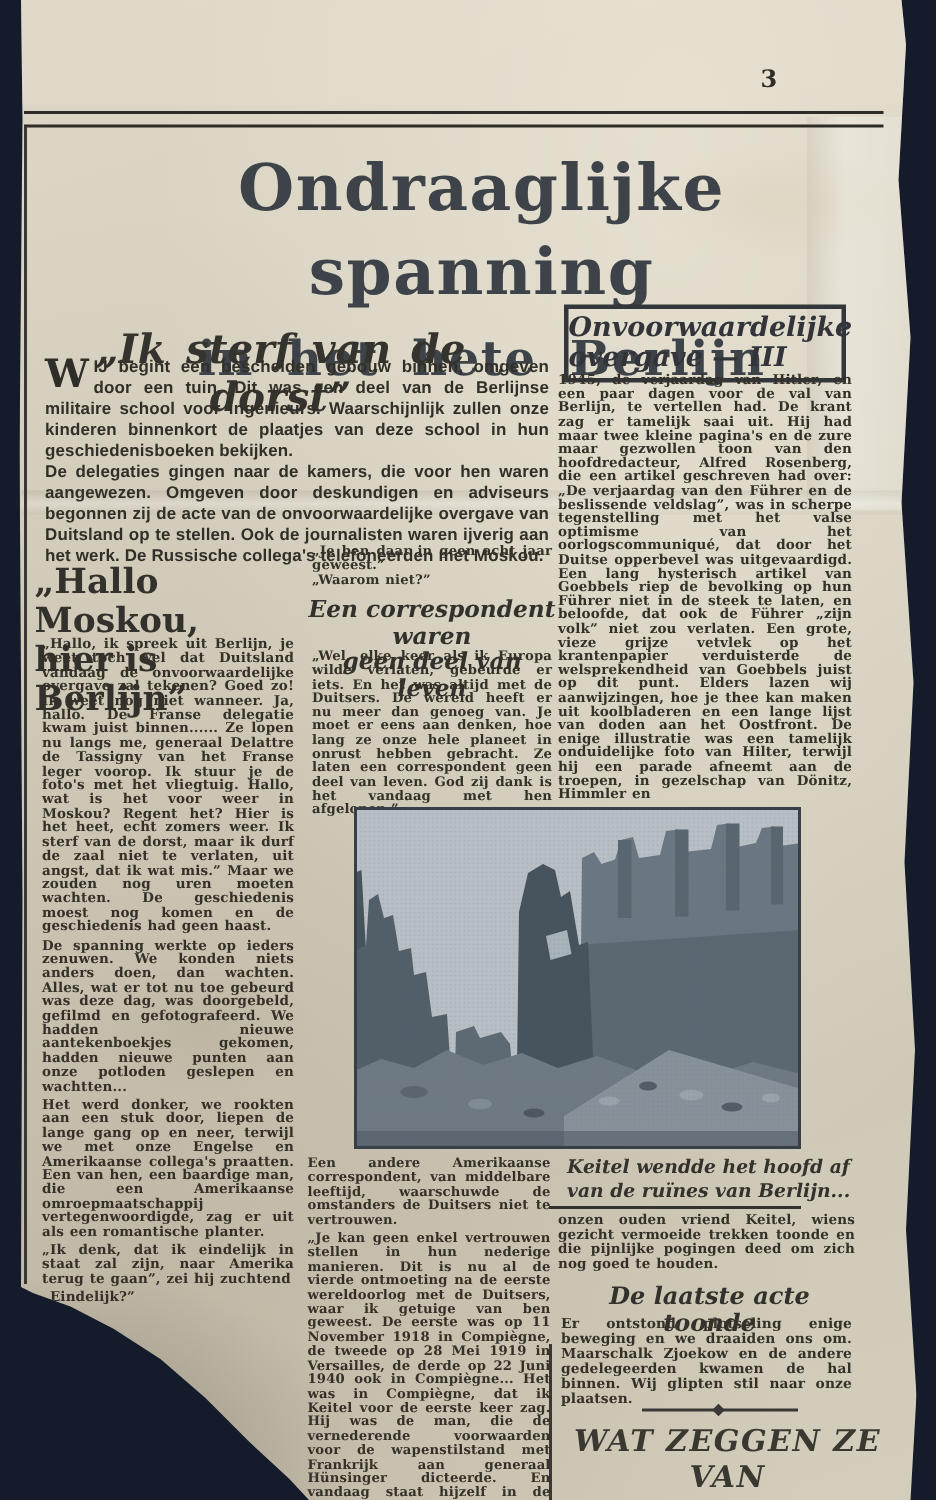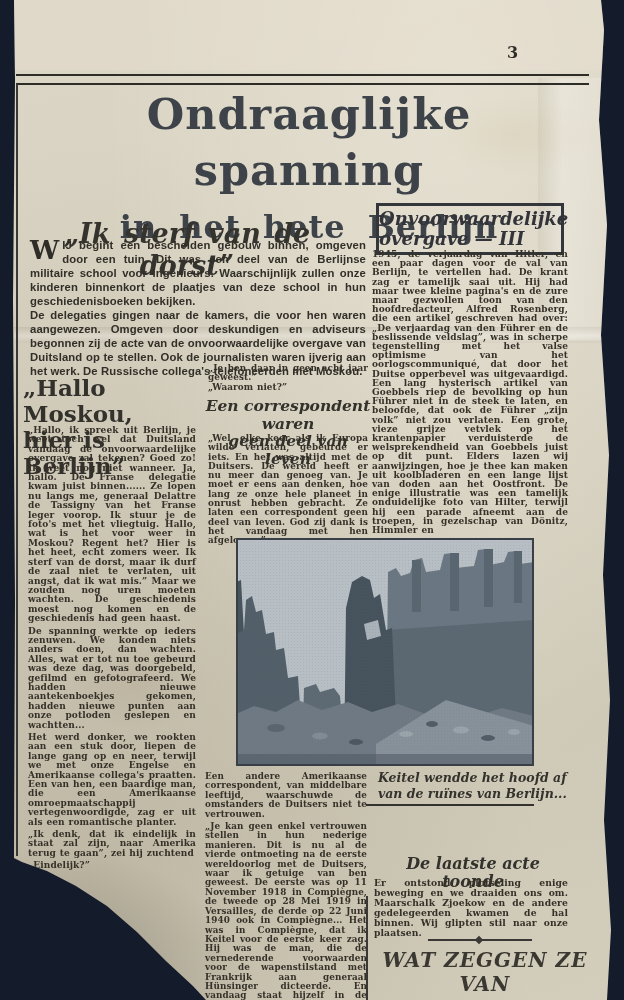--- a/index.html
+++ b/index.html
@@ -32,21 +32,21 @@
   .stain2{left:60px;top:640px;width:150px;height:90px;border-radius:50%;
     background:radial-gradient(ellipse,rgba(120,100,66,0.10),transparent 70%);}
 
   .pagenum{position:absolute;left:498px;top:44px;width:30px;text-align:center;
     font:700 16px/18px "DejaVu Serif",serif;color:#2f2d28;letter-spacing:1px;}
   .double-rule{position:absolute;left:16px;top:74px;width:573px;height:7px;
     border-top:2px solid #2e2c27;border-bottom:2px solid #2e2c27;}
   .vrule-left{position:absolute;left:16px;top:84px;width:2px;height:772px;background:#3a3834;}
   .vrule-mid{position:absolute;left:366px;top:896px;width:2px;height:104px;background:#3a3834;}
 
-  .headline{position:absolute;left:20px;top:86px;width:578px;margin:0;
+  .headline{position:absolute;left:20px;top:86px;width:578px;margin:12px;
     color:#3d4349;font-family:"DejaVu Serif",serif;font-weight:700;text-align:center;}
   .hl1{display:block;font-size:43px;line-height:56px;word-spacing:24px;letter-spacing:1px;}
   .hl2{display:block;font-size:32px;line-height:58px;word-spacing:10px;letter-spacing:1px;}
 
   .subtitle{position:absolute;left:32px;top:218px;width:310px;
     font:700 italic 27px/32px "DejaVu Serif",serif;color:#35332e;text-align:center;word-spacing:4px;}
 
   .series-box{position:absolute;left:376px;top:203px;width:182px;height:43px;
     border:3px solid #33363b;padding-top:3px;text-align:left;
     font:700 italic 18px/20px "DejaVu Serif",serif;color:#32343a;}
@@ -188,20 +188,23 @@
 
     <div class="col mid-body2">
       <p>Een andere Amerikaanse correspondent, van middelbare leeftijd, waarschuwde de omstanders de Duitsers niet te vertrouwen.</p>
       <p>„Je kan geen enkel vertrouwen stellen in hun nederige manieren. Dit is nu al de vierde ontmoeting na de eerste wereldoorlog met de Duitsers, waar ik getuige van ben geweest. De eerste was op 11 November 1918 in Compiègne, de tweede op 28 Mei 1919 in Versailles, de derde op 22 Juni 1940 ook in Compiègne... Het was in Compiègne, dat ik Keitel voor de eerste keer zag. Hij was de man, die de vernederende voorwaarden voor de wapenstilstand met Frankrijk aan generaal Hünsinger dicteerde. En vandaag staat hijzelf in de schoenen van Hünsinger. Zo is het lot! Ja, ik zie de Duitsers nu voor de vierde keer. Maar dit is wel het laatste schouwspel.”</p>
     </div>
 
     <div class="col right-body1">
       <p>1945, de verjaardag van Hitler, en een paar dagen voor de val van Berlijn, te vertellen had. De krant zag er tamelijk saai uit. Hij had maar twee kleine pagina's en de zure maar gezwollen toon van den hoofdredacteur, Alfred Rosenberg, die een artikel geschreven had over: „De verjaardag van den Führer en de beslissende veldslag”, was in scherpe tegenstelling met het valse optimisme van het oorlogscommuniqué, dat door het Duitse opperbevel was uitgevaardigd. Een lang hysterisch artikel van Goebbels riep de bevolking op hun Führer niet in de steek te laten, en beloofde, dat ook de Führer „zijn volk” niet zou verlaten. Een grote, vieze grijze vetvlek op het krantenpapier verduisterde de welsprekendheid van Goebbels juist op dit punt. Elders lazen wij aanwijzingen, hoe je thee kan maken uit koolbladeren en een lange lijst van doden aan het Oostfront. De enige illustratie was een tamelijk onduidelijke foto van Hilter, terwijl hij een parade afneemt aan de troepen, in gezelschap van Dönitz, Himmler en</p>
     </div>
 
+    <div class="col right-body2">
+      <p>onzen ouden vriend Keitel, wiens gezicht vermoeide trekken toonde en die pijnlijke pogingen deed om zich nog goed te houden.</p>
+    </div>
 
     <h3 class="acte-heading">De laatste acte toonde</h3>
 
     <div class="col acte-para">
       <p>Er ontstond plotseling enige beweging en we draaiden ons om. Maarschalk Zjoekow en de andere gedelegeerden kwamen de hal binnen. Wij glipten stil naar onze plaatsen.</p>
     </div>
 
     <div class="divider">
       <div class="line"></div>
       <div class="diamond"></div>

